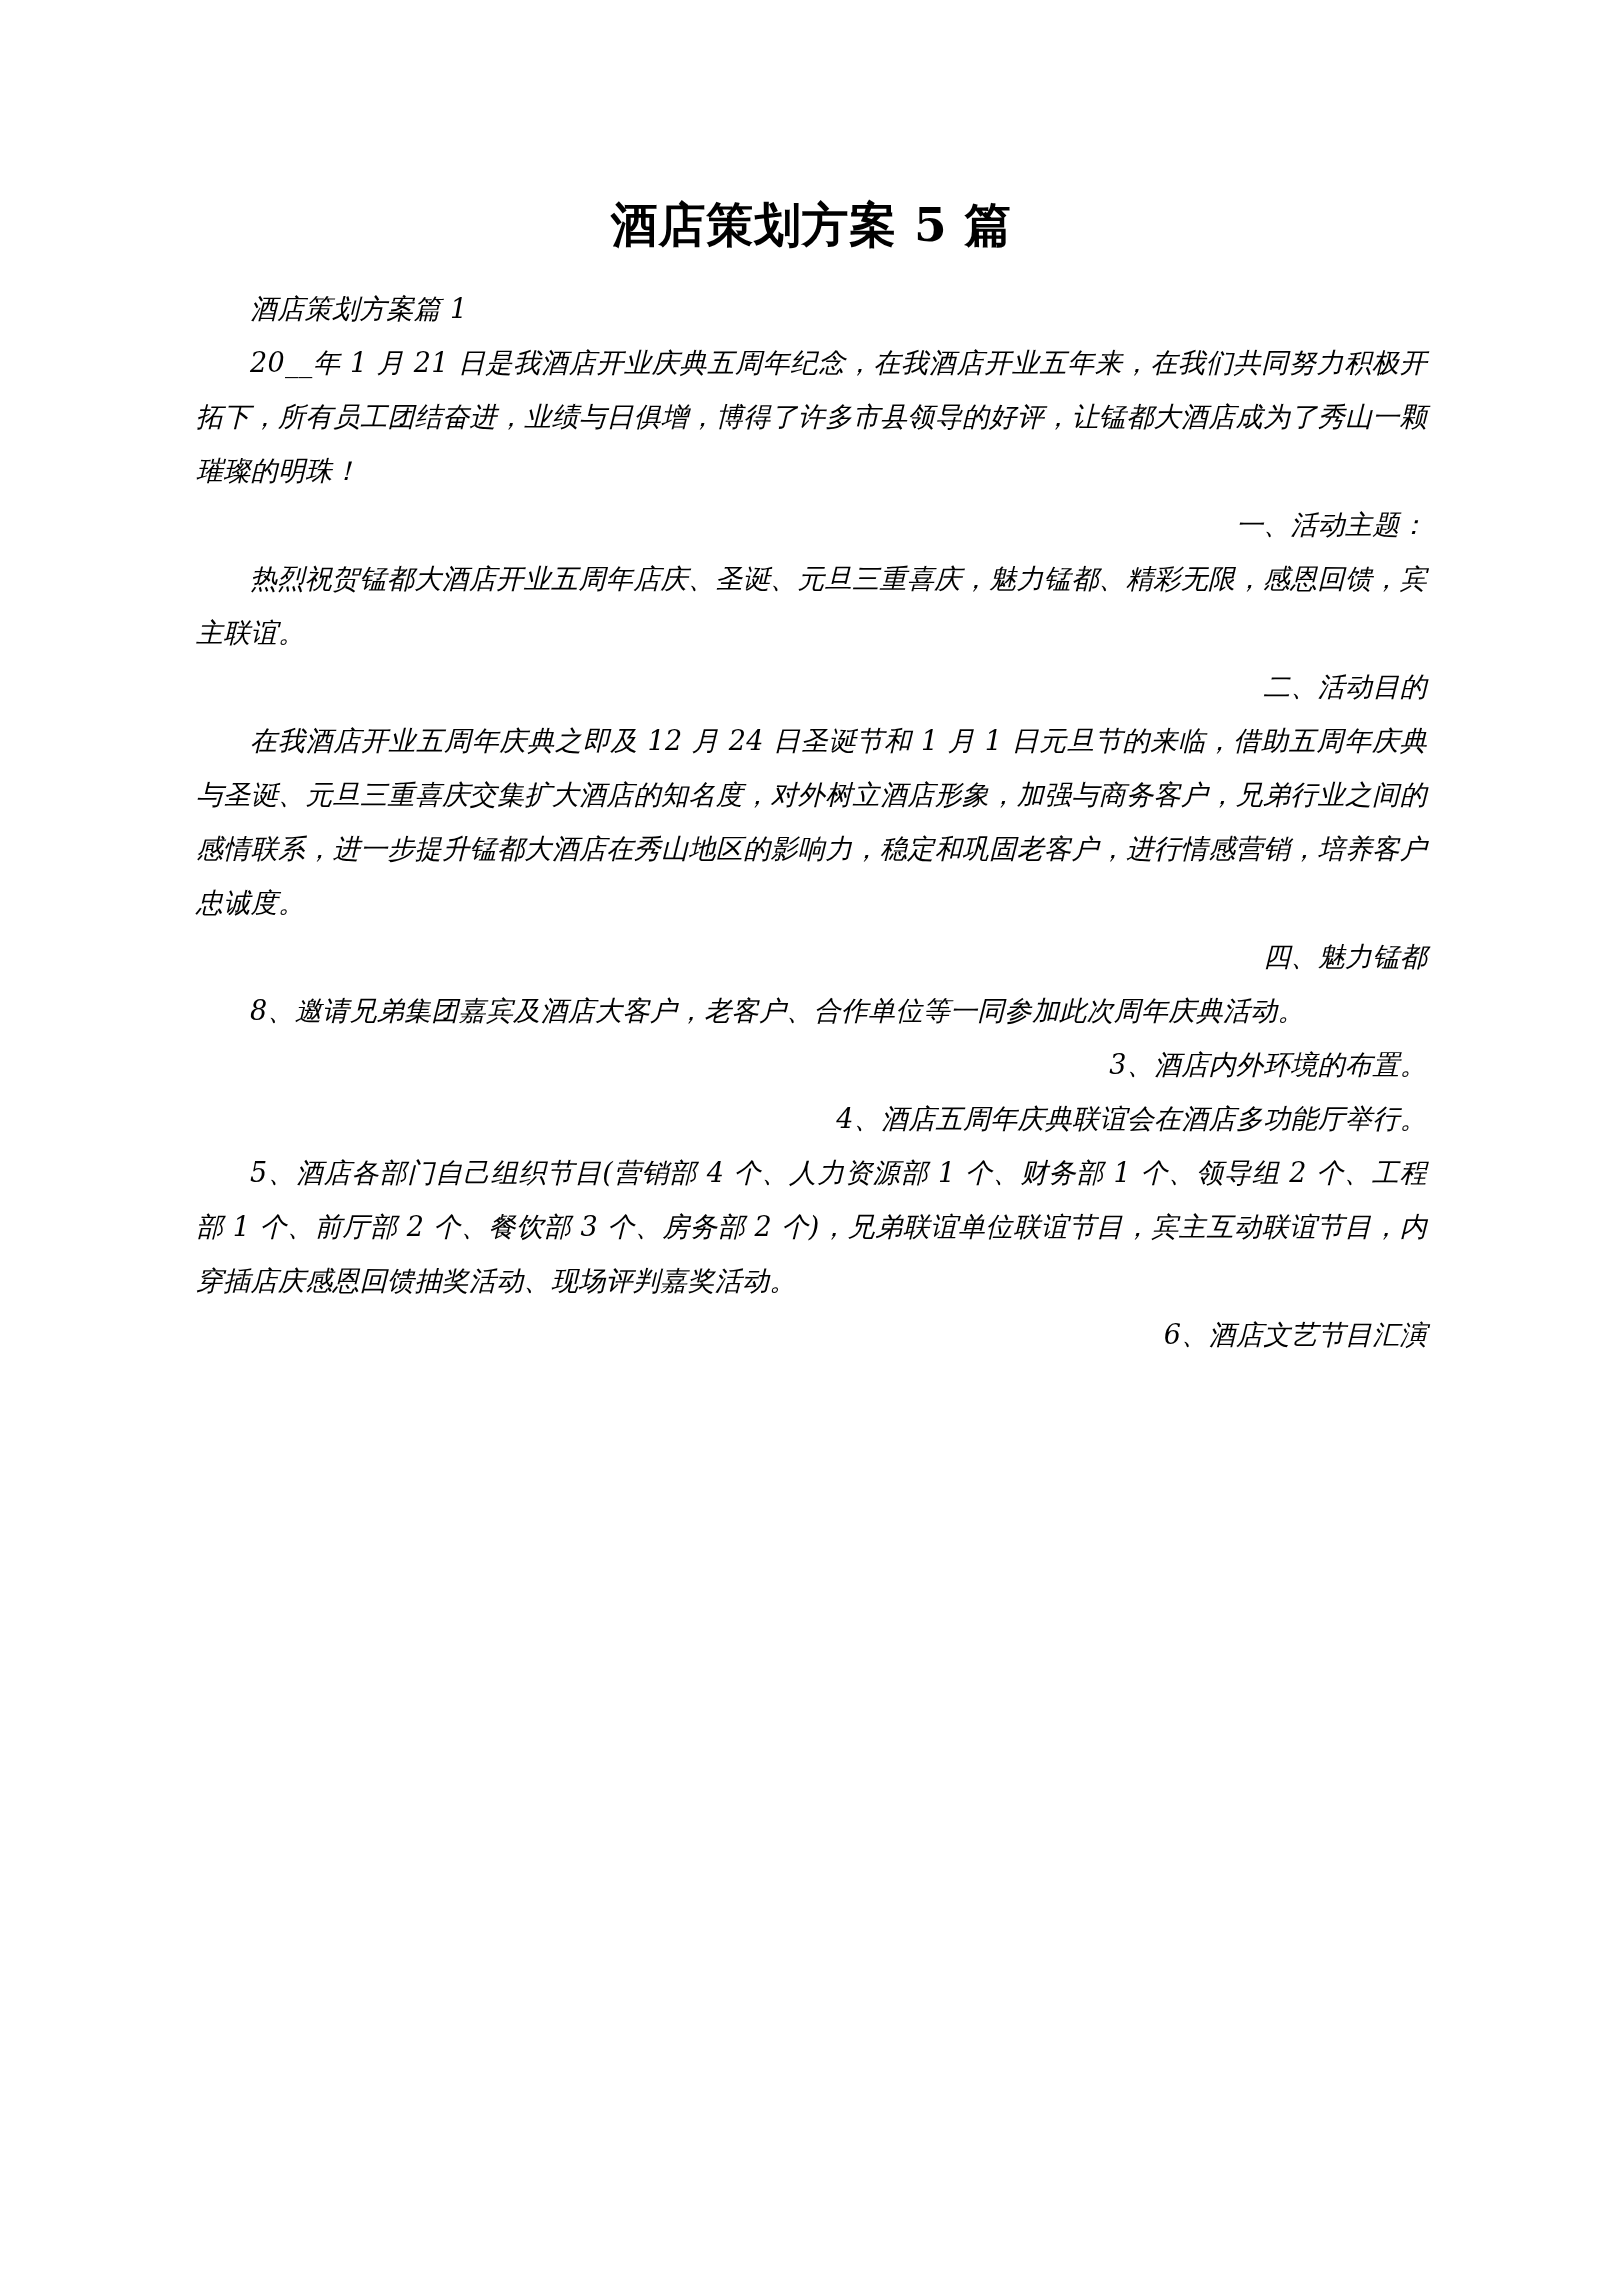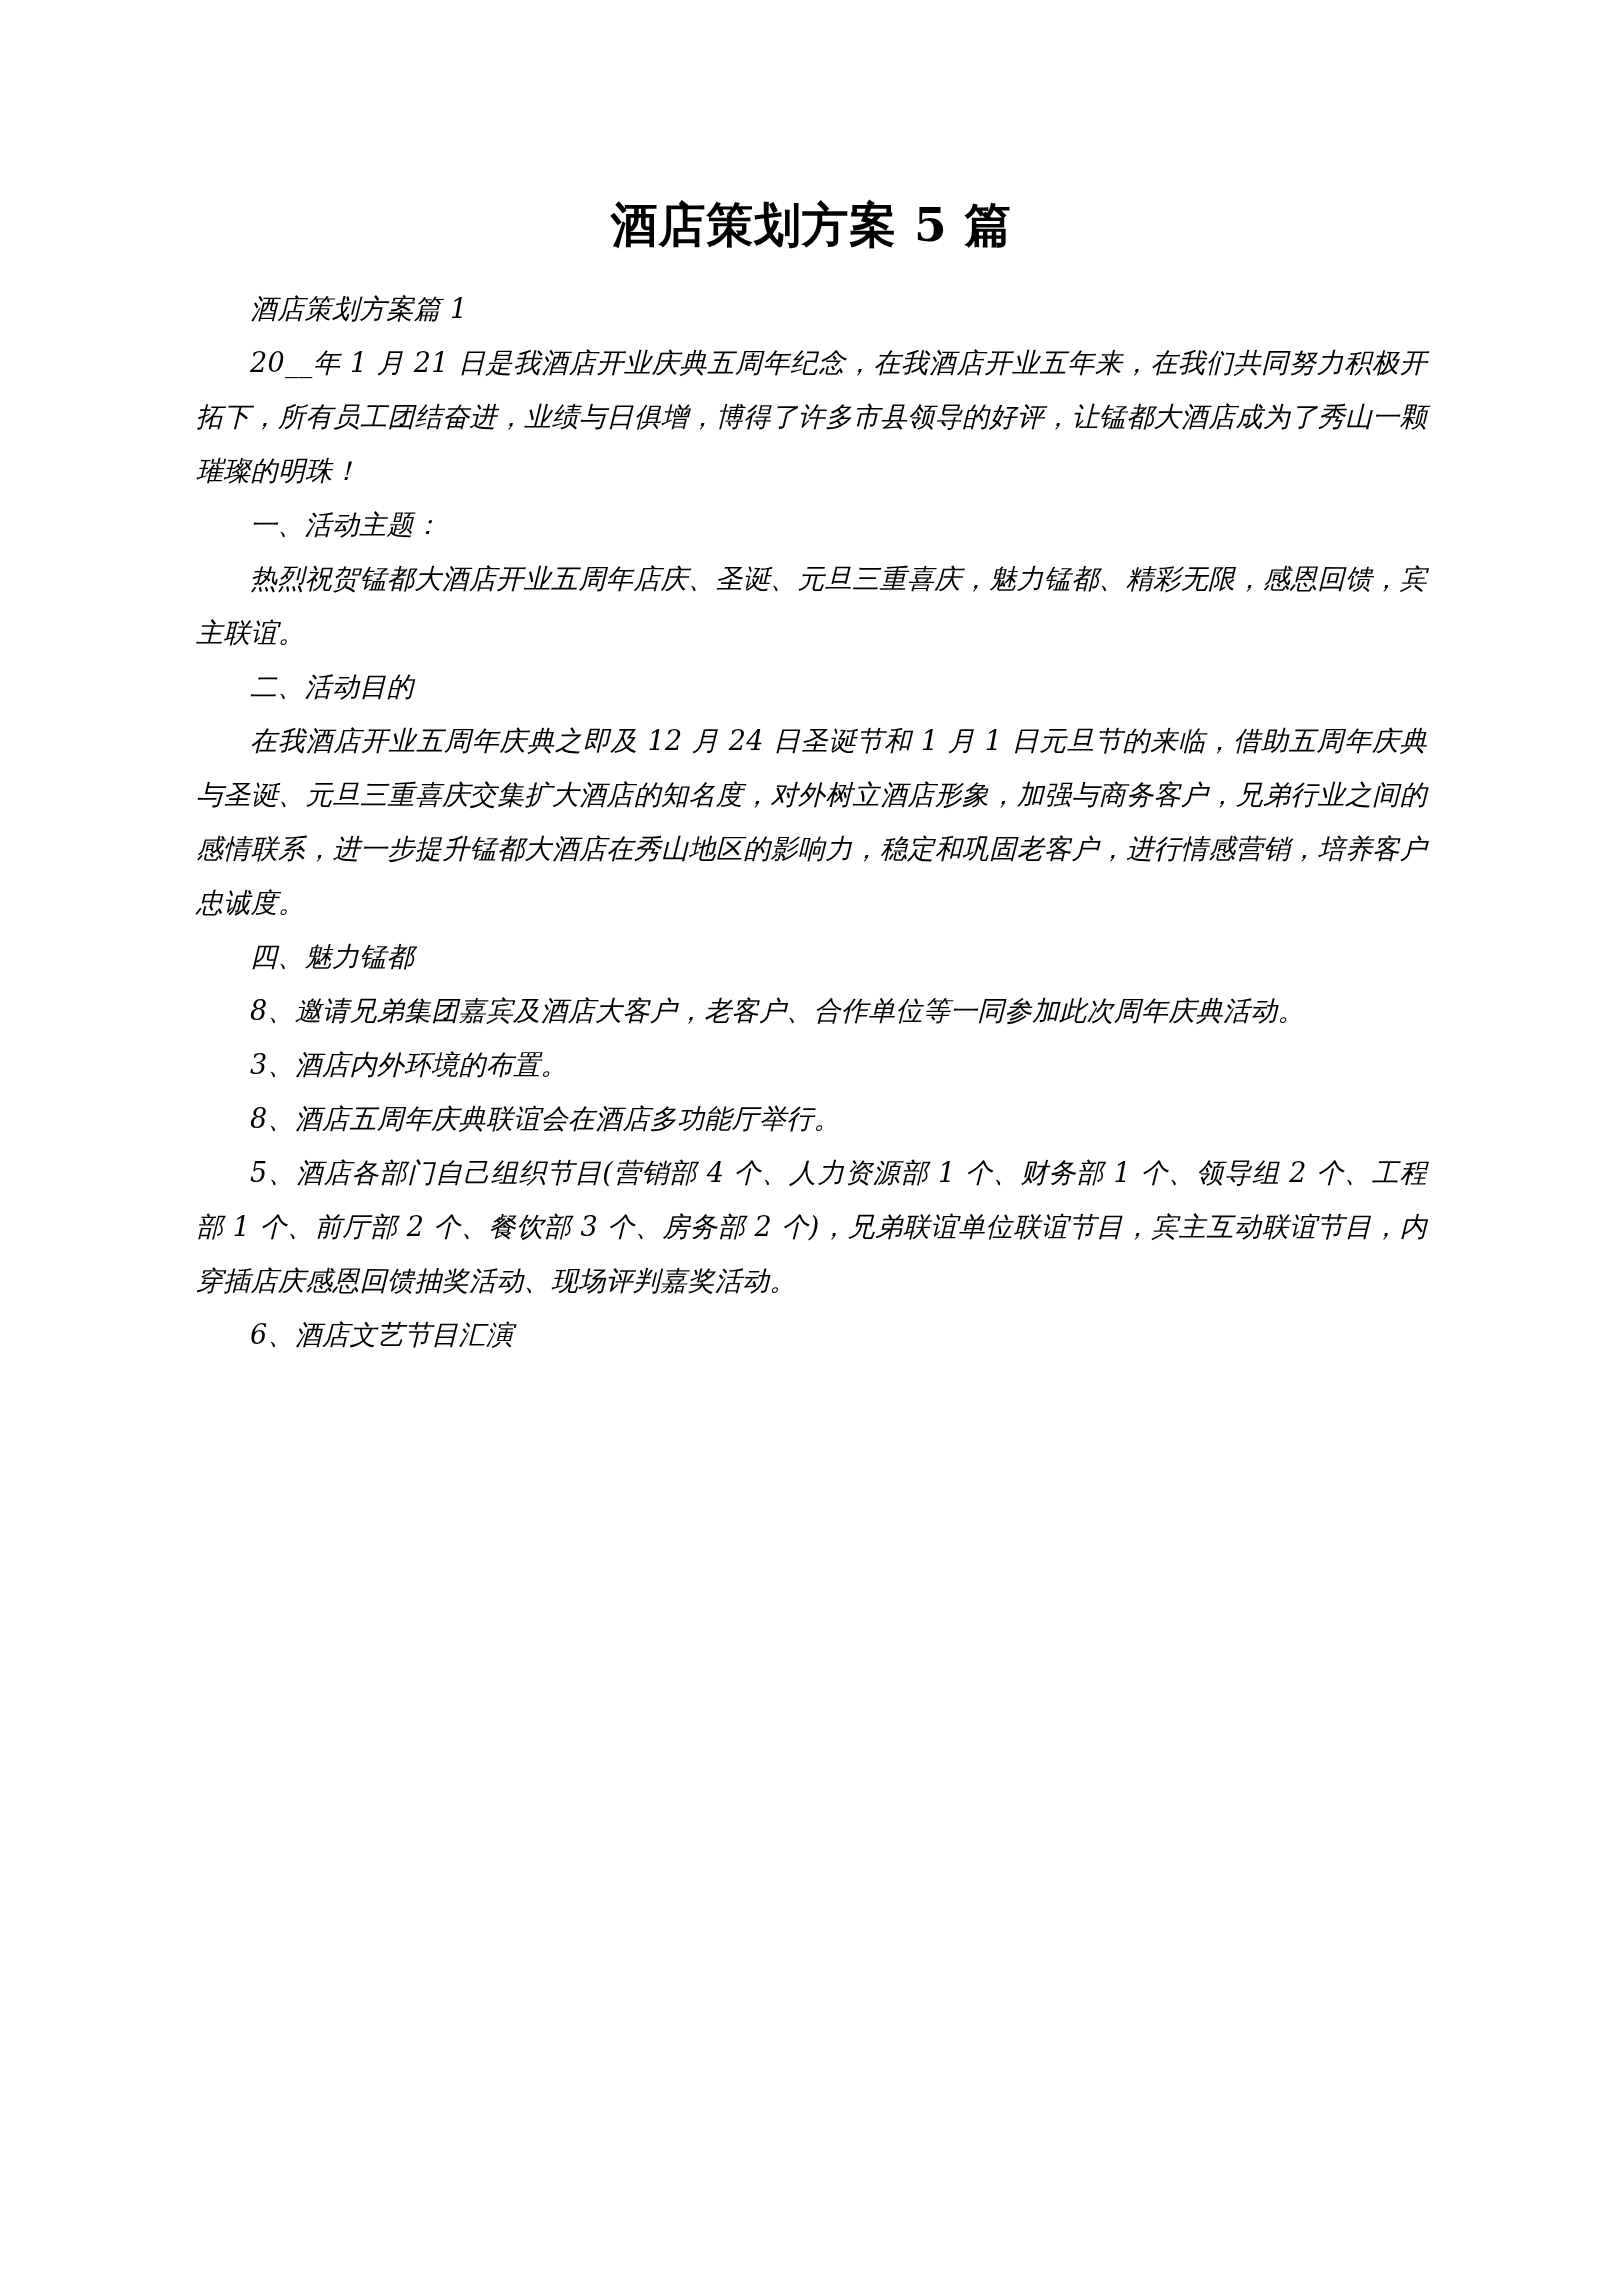--- a/index.html
+++ b/index.html
@@ -40,21 +40,21 @@
   }
   p.para {
     margin: 0;
     text-indent: 2em;
     text-align: justify;
     text-justify: inter-ideograph;
     word-break: break-all;
     font-style: italic;
   }
   p.para.nojustify {
-    text-align: left;
+    text-align: right;
   }
 </style>
 </head>
 <body>
 
 <div class="page">
 
   <h1 class="doc-title">酒店策划方案 5 篇</h1>
 
   <div class="body-block">
@@ -73,21 +73,21 @@
 
 
 
     <p class="para nojustify">四、魅力锰都</p>
 
     <p class="para">8、邀请兄弟集团嘉宾及酒店大客户，老客户、合作单位等一同参加此次周年庆典活动。</p>
 
 
     <p class="para nojustify">3、酒店内外环境的布置。</p>
 
-    <p class="para nojustify">8、酒店五周年庆典联谊会在酒店多功能厅举行。</p>
+    <p class="para nojustify">4、酒店五周年庆典联谊会在酒店多功能厅举行。</p>
 
     <p class="para">5、酒店各部门自己组织节目(营销部 4 个、人力资源部 1 个、财务部 1 个、领导组 2 个、工程部 1 个、前厅部 2 个、餐饮部 3 个、房务部 2 个)，兄弟联谊单位联谊节目，宾主互动联谊节目，内穿插店庆感恩回馈抽奖活动、现场评判嘉奖活动。</p>
 
     <p class="para nojustify">6、酒店文艺节目汇演</p>
 
   </div>
 </div>
 
 
 </body></html>

